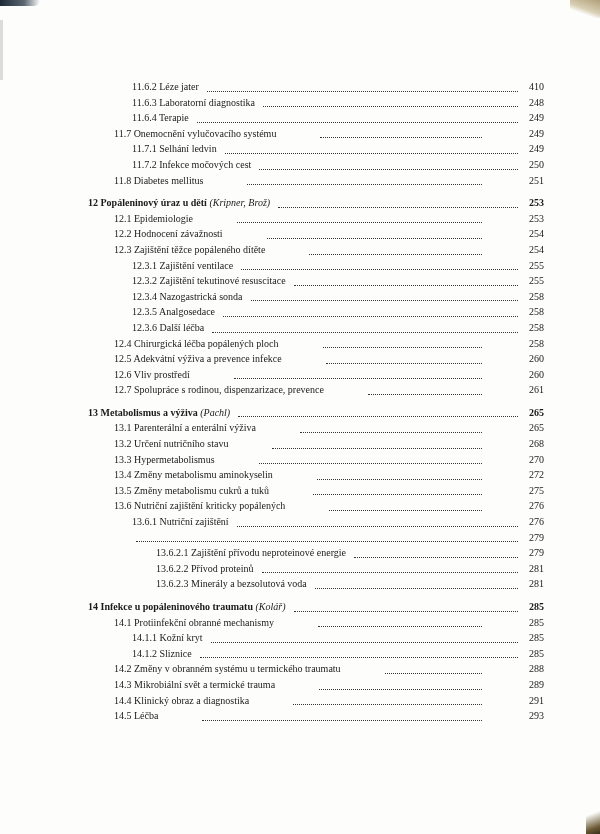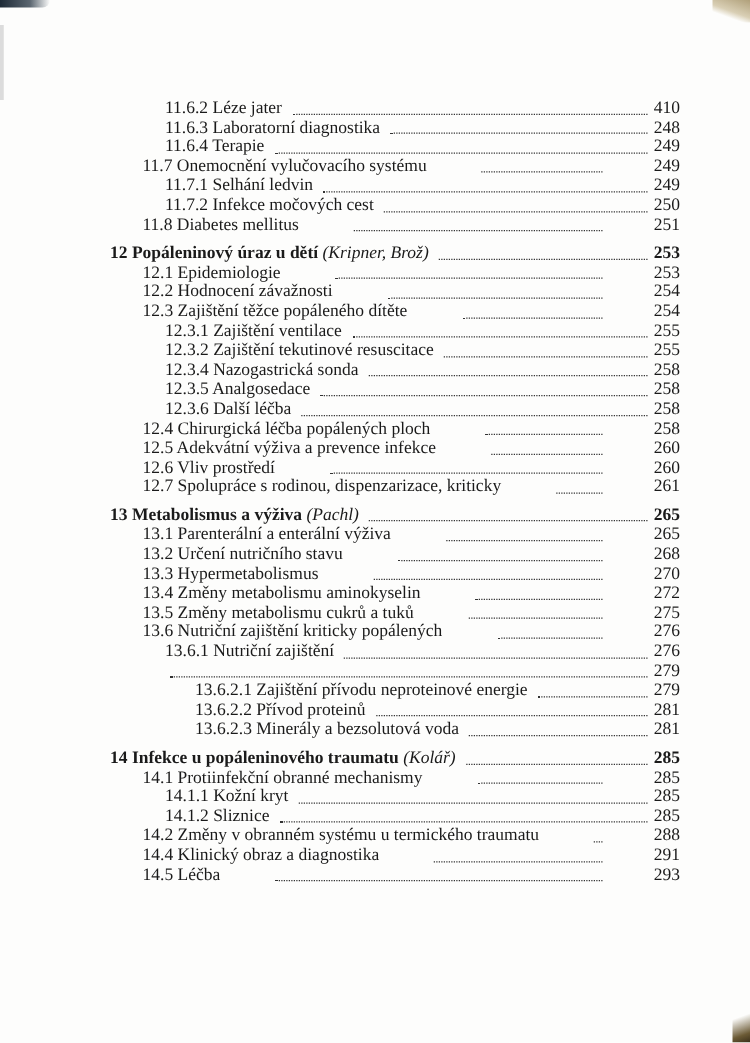--- a/index.html
+++ b/index.html
@@ -31,21 +31,21 @@
     .left-edge {
       position: absolute; left: 0; top: 20px; width: 3px; height: 60px;
       background: #bbb; opacity: 0.5;
     }
     .toc {
       position: absolute; left: 88px; top: 79px; width: 456px;
     }
     .row {
       display: flex; align-items: baseline;
       height: 15.6px; line-height: 15.6px;
-      font-size: 14px;
+      font-size: 10px;
       white-space: nowrap;
     }
     .row .label { flex: 0 0 auto; padding-right: 4px; }
     .row .author { font-style: italic; font-weight: normal; }
     .row .dots {
       flex: 1 1 auto; overflow: hidden;
       border-bottom: 1.4px dotted #333;
       margin: 0 4px 3px 4px; height: 1px;
       align-self: flex-end;
     }
@@ -233,21 +233,21 @@
       <span class="num">12.6 </span>
       <span class="title">Vliv prostředí</span>
       
     </span>
     <span class="dots"></span>
     <span class="page-num">260</span>
   </div>
       <div class="row lvl-1">
     <span class="label">
       <span class="num">12.7 </span>
-      <span class="title">Spolupráce s rodinou, dispenzarizace, kriticky</span>
+      <span class="title">Spolupráce s rodinou, dispenzarizace, prevence</span>
       
     </span>
     <span class="dots"></span>
     <span class="page-num">261</span>
   </div>
       <div class="row lvl-0">
     <span class="label">
       <span class="num">13 </span>
       <span class="title">Metabolismus a výživa</span>
       <span class="author"> (Pachl)</span>
@@ -386,20 +386,29 @@
     <span class="page-num">285</span>
   </div>
       <div class="row lvl-1">
     <span class="label">
       <span class="num">14.2 </span>
       <span class="title">Změny v obranném systému u termického traumatu</span>
       
     </span>
     <span class="dots"></span>
     <span class="page-num">288</span>
+  </div>
+      <div class="row lvl-1">
+    <span class="label">
+      <span class="num">14.3 </span>
+      <span class="title">Mikrobiální svět a termické trauma</span>
+      
+    </span>
+    <span class="dots"></span>
+    <span class="page-num">289</span>
   </div>
       <div class="row lvl-1">
     <span class="label">
       <span class="num">14.4 </span>
       <span class="title">Klinický obraz a diagnostika</span>
       
     </span>
     <span class="dots"></span>
     <span class="page-num">291</span>
   </div>

